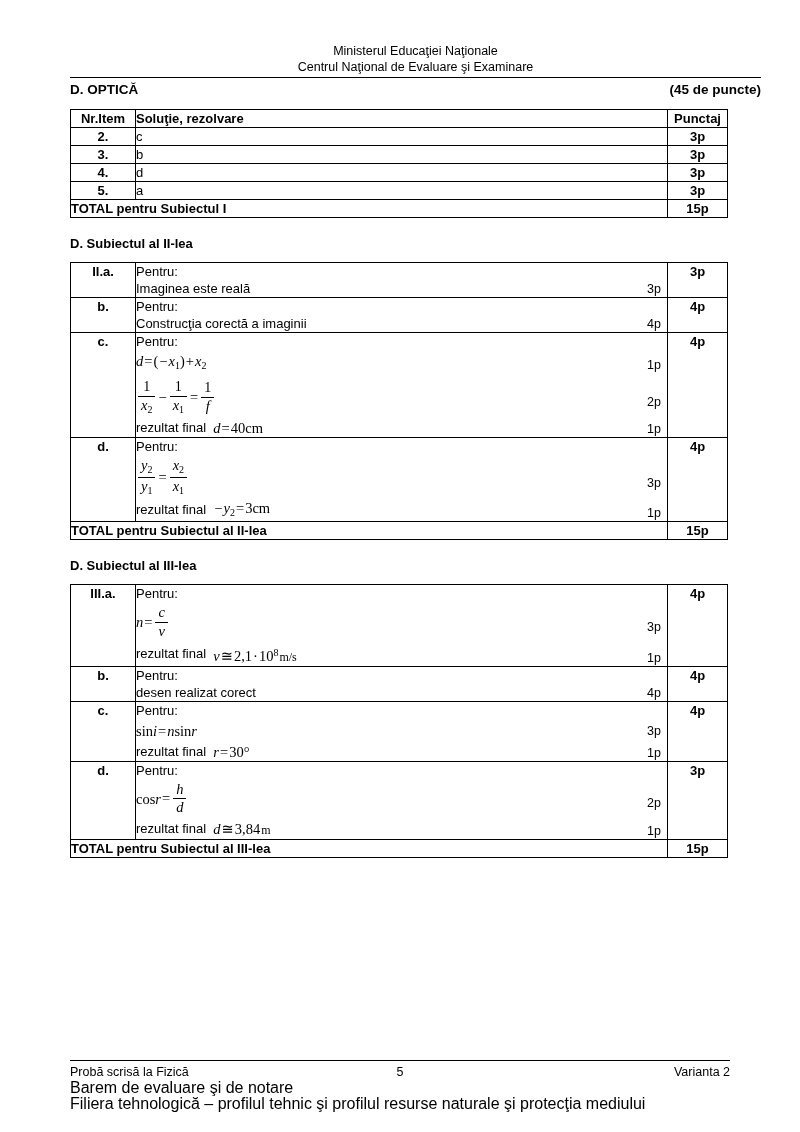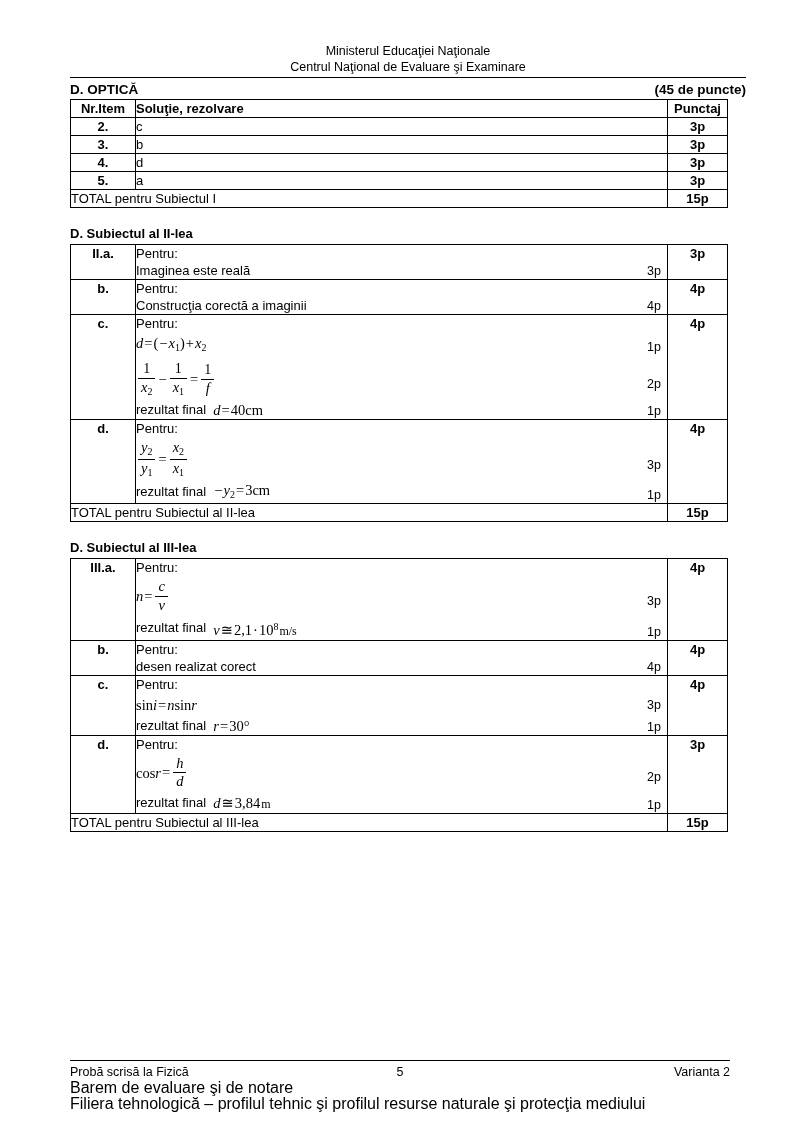--- a/index.html
+++ b/index.html
@@ -12,21 +12,21 @@
     height: 1132px;
     font-family: "Liberation Sans", sans-serif;
     color: #000000;
     -webkit-font-smoothing: antialiased;
   }
   .page {
     position: relative;
     width: 800px;
     height: 1132px;
     box-sizing: border-box;
-    padding: 44px 54px 0 70px;
+    padding: 44px 39px 0 70px;
   }
 
   
   .masthead {
     text-align: center;
     font-size: 12.5px;
     line-height: 15.5px;
     padding-bottom: 2px;
   }
   .masthead div { white-space: nowrap; }
@@ -54,20 +54,21 @@
     margin-top: 18px;
     margin-bottom: 2px;
   }
 
   
   table.barem {
     border-collapse: collapse;
     width: 657px;
     table-layout: fixed;
     font-size: 13px;
+    margin-top: 10px;
   }
   table.barem td, table.barem th {
     border: 1.1px solid #000;
     padding: 0;
     vertical-align: top;
   }
   col.c-item  { width: 65px; }
   col.c-sol   { width: 532px; }
   col.c-pts   { width: 60px; }
 
@@ -95,21 +96,21 @@
     padding: 1px 4px 2px 6px;
   }
   .cell-pts {
     text-align: center;
     font-weight: bold;
     font-size: 13px;
     line-height: 17px;
     padding: 1px 3px 2px 3px;
   }
   .cell-total {
-    font-weight: normal;
+    font-weight: bold;
     font-size: 13px;
     line-height: 17px;
     padding: 2px 4px 3px 9px;
     text-align: left;
   }
 
   
   .sol-line {
     position: relative;
     min-height: 17px;

